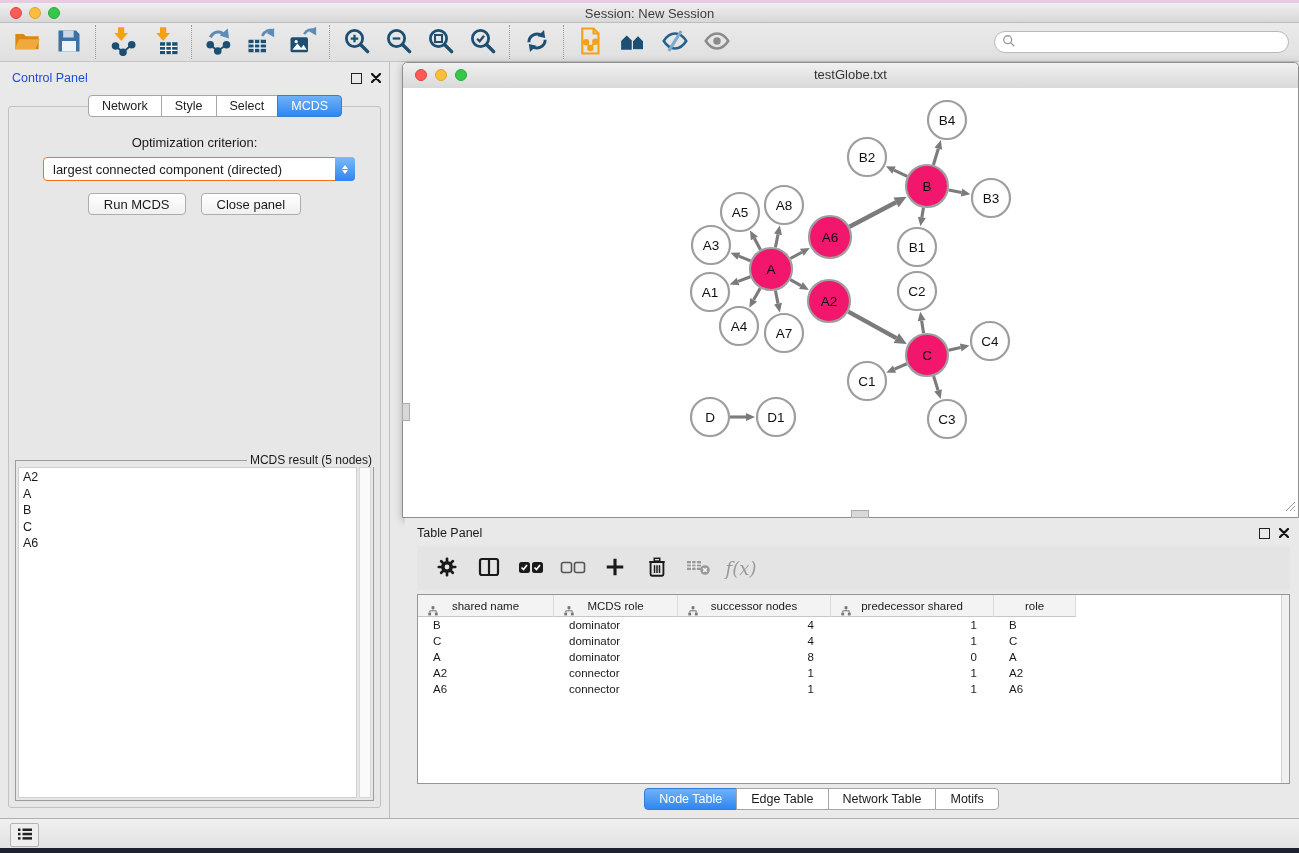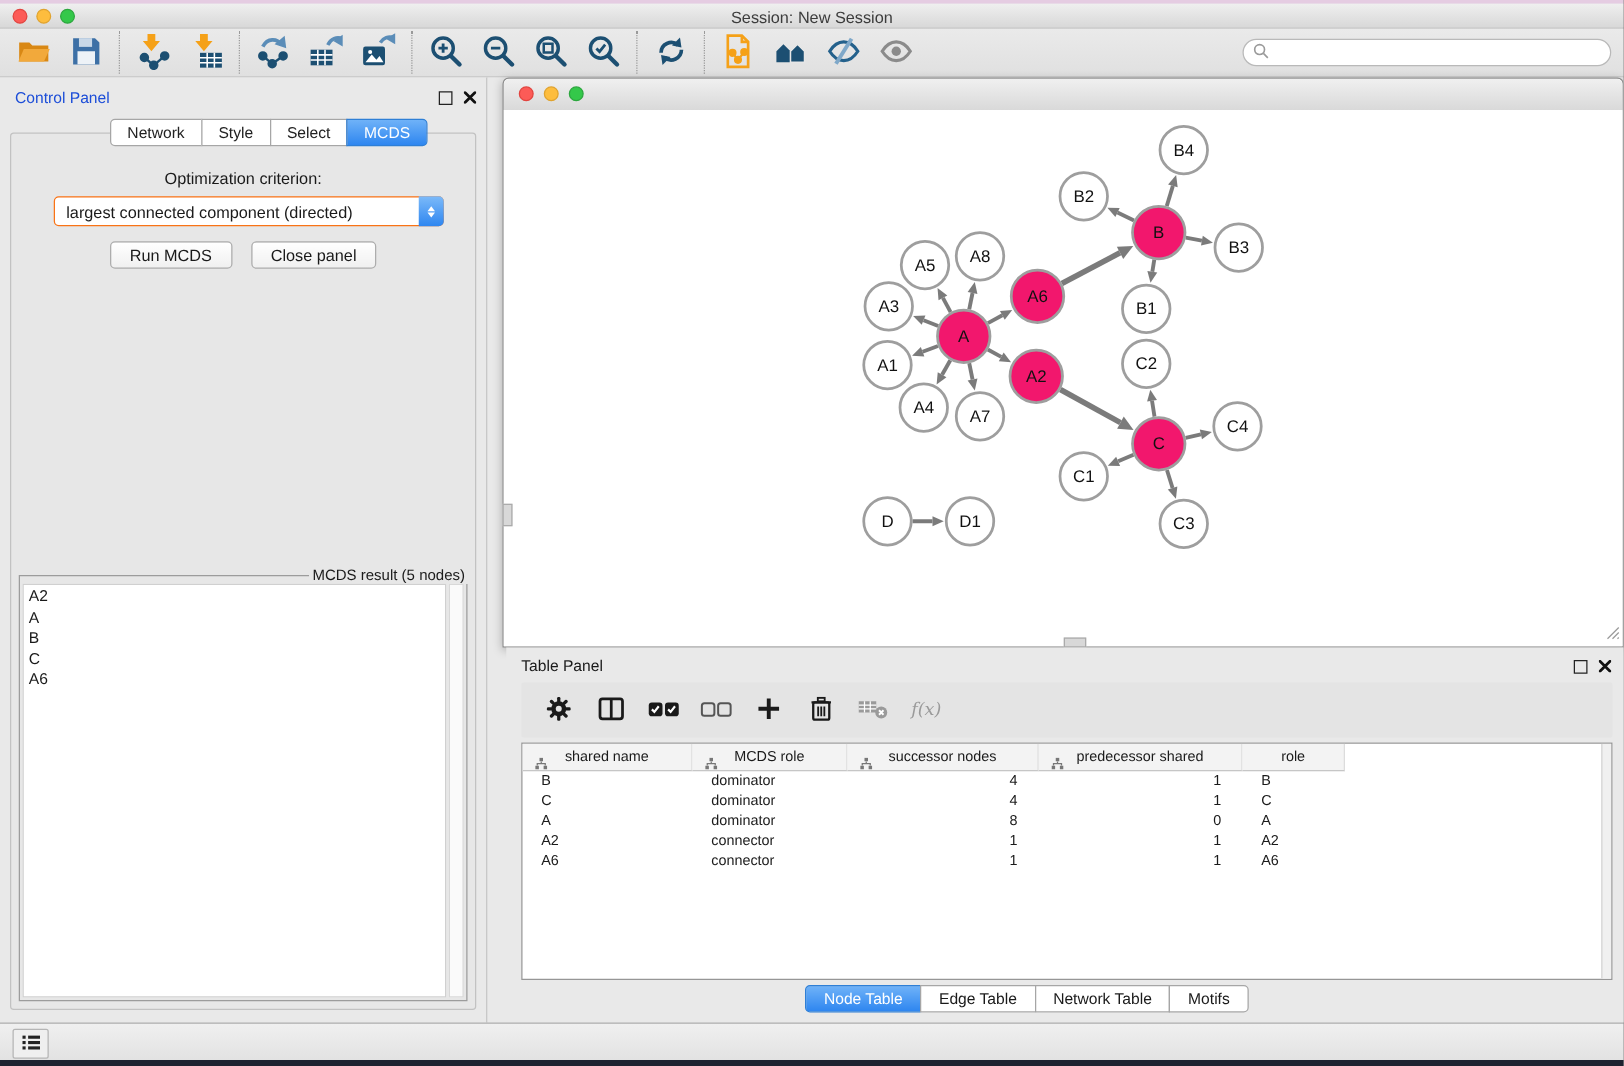--- a/index.html
+++ b/index.html
@@ -63,21 +63,21 @@
   .grip{position:absolute;right:2px;bottom:2px;}
   .grabber-left{position:absolute;left:-1px;top:340px;width:6px;height:16px;background:#D8D8D8;border:1px solid #ABABAB;}
   .grabber-bottom{position:absolute;left:448px;bottom:-1px;width:16px;height:6px;background:#D8D8D8;border:1px solid #ABABAB;}
   
   .table-panel{position:absolute;left:15px;top:456px;width:894px;height:300px;background:#E9E9E9;}
   .tp-title{position:absolute;left:12px;top:8px;font-size:12.5px;}
   .tp-icons{position:absolute;right:10px;top:8px;display:flex;gap:9px;align-items:center;}
   .tp-toolbar{position:absolute;left:12px;right:9px;top:28px;height:44px;background:#E4E4E4;border-radius:2px;
               display:flex;align-items:center;gap:14px;padding-left:16px;box-sizing:border-box;}
   .tp-tool{width:28px;height:28px;display:flex;align-items:center;justify-content:center;}
-  .fx-label{font-style:italic;font-family:"DejaVu Serif",serif;font-size:14px;color:#9a9a9a;}
+  .fx-label{font-style:italic;font-family:"DejaVu Serif",serif;font-size:18px;color:#9a9a9a;}
   .dtable{position:absolute;left:12px;right:9px;top:76px;height:190px;background:#fff;border:1px solid #969696;box-sizing:border-box;overflow:hidden;}
   .thead{display:flex;height:22px;}
   .th{position:relative;height:22px;background:#F3F3F3;border-right:1px solid #DCDCDC;border-bottom:1px solid #C6C6C6;
       display:flex;align-items:center;justify-content:center;font-size:11.5px;box-sizing:border-box;flex:none;}
   .th .hier{position:absolute;left:5px;top:6px;}
   .tr{display:flex;height:16px;align-items:center;}
   .td{font-size:11.5px;box-sizing:border-box;flex:none;white-space:nowrap;overflow:hidden;}
   .td.left{text-align:left;padding-left:15px;}
   .td.right{text-align:right;padding-right:17px;}
   .tbl-scroll{position:absolute;right:0;top:0;bottom:0;width:7px;background:#F0F0F0;border-left:1px solid #D4D4D4;}
@@ -300,20 +300,21 @@
 
     <div class="right-area">
 
       <div class="network-window">
         <div class="net-titlebar">
           <div class="net-traffic">
             <span class="light red"></span>
             <span class="light yellow"></span>
             <span class="light green"></span>
           </div>
+          <div class="net-title">testGlobe.txt</div>
         </div>
         <div class="net-canvas">
           <svg id="graph-svg" width="895" height="429" viewBox="0 0 895 429">
               <line x1="347.4146596993366" y1="188.76168568713538" x2="335.0709185918138" y2="193.4158831539063" stroke="#7B7B7B" stroke-width="3.1"></line>
               <polygon points="326.64964301426966,196.5911182077344 333.6597030123346,189.67309400833113 336.48213417129296,197.15867229948145" fill="#7B7B7B"></polygon>
               <line x1="347.5735128005243" y1="172.8294051202097" x2="335.85430072655777" y2="168.1417202906231" stroke="#7B7B7B" stroke-width="3.1"></line>
               <polygon points="327.4980105085904,164.79920420343618 337.3398634319742,164.42781352708207 334.3687380211413,171.85562705416416" fill="#7B7B7B"></polygon>
               <line x1="357.230235352432" y1="200.1836432784806" x2="350.68604270122916" y2="211.84048643843556" stroke="#7B7B7B" stroke-width="3.1"></line>
               <polygon points="346.2802298908604,219.6883405069049 347.19810755968723,209.882347411605 354.1739778427711,213.79862546526613" fill="#7B7B7B"></polygon>
               <line x1="357.48901716798036" y1="161.67335414757676" x2="351.33315840729955" y2="150.3545170714862" stroke="#7B7B7B" stroke-width="3.1"></line>

